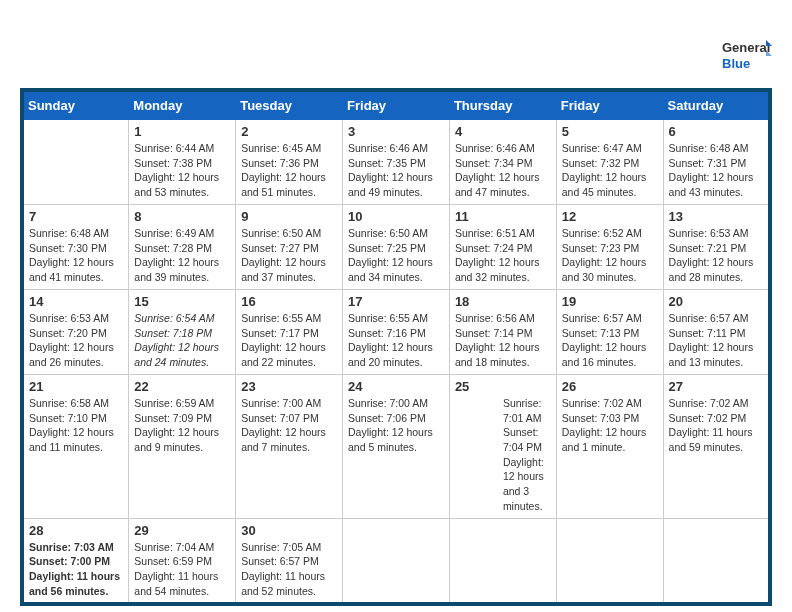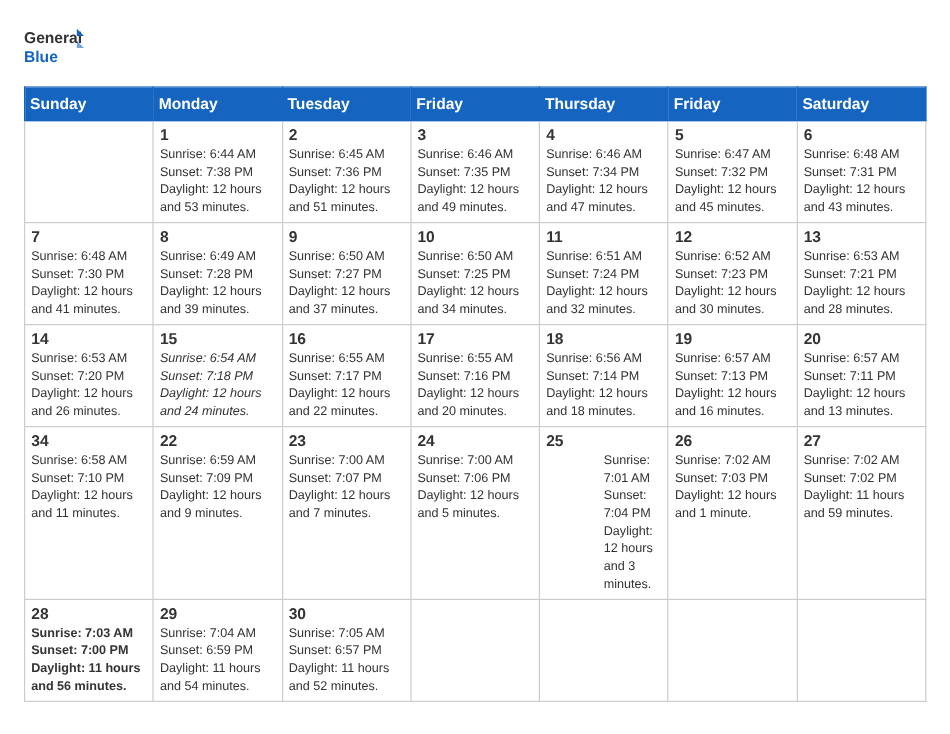--- a/index.html
+++ b/index.html
@@ -5,23 +5,24 @@
     * { box-sizing: border-box; margin: 0; padding: 0; }
     body {
       font-family: Arial, sans-serif;
       background: #fff;
       width: 792px;
       min-height: 612px;
       padding: 20px;
     }
     .header {
       display: flex;
-      justify-content: flex-start;
+      justify-content: flex-end;
       align-items: flex-start;
       margin-bottom: 10px;
+      margin-top: 16px;
     }
     .logo {
       display: flex;
       align-items: center;
       gap: 4px;
     }
     .title-block {
       text-align: right;
     }
     .month-title {
@@ -29,21 +30,21 @@
       color: #333;
       font-weight: normal;
     }
     .location {
       font-size: 14px;
       color: #555;
     }
     table {
       width: 100%;
       border-collapse: collapse;
-      border: 1px solid #0c4a6e;
+      border: 4px solid #0c4a6e;
     }
     th {
       background-color: #1565c0;
       color: #fff;
       font-size: 13px;
       padding: 6px 4px;
       text-align: left;
       border: 1px solid #1565c0;
     }
     td {
@@ -242,21 +243,21 @@
         <td>
           <div class="day-num">20</div>
           <div class="day-info" style="white-space: pre-line;">Sunrise: 6:57 AM
 Sunset: 7:11 PM
 Daylight: 12 hours
 and 13 minutes.</div>
         </td>
       </tr>
       <tr>
         <td>
-          <div class="day-num">34</div>
+          <div class="day-num">21</div>
           <div class="day-info" style="white-space: pre-line;">Sunrise: 6:58 AM
 Sunset: 7:10 PM
 Daylight: 12 hours
 and 11 minutes.</div>
         </td>
         <td>
           <div class="day-num">22</div>
           <div class="day-info" style="white-space: pre-line;">Sunrise: 6:59 AM
 Sunset: 7:09 PM
 Daylight: 12 hours

